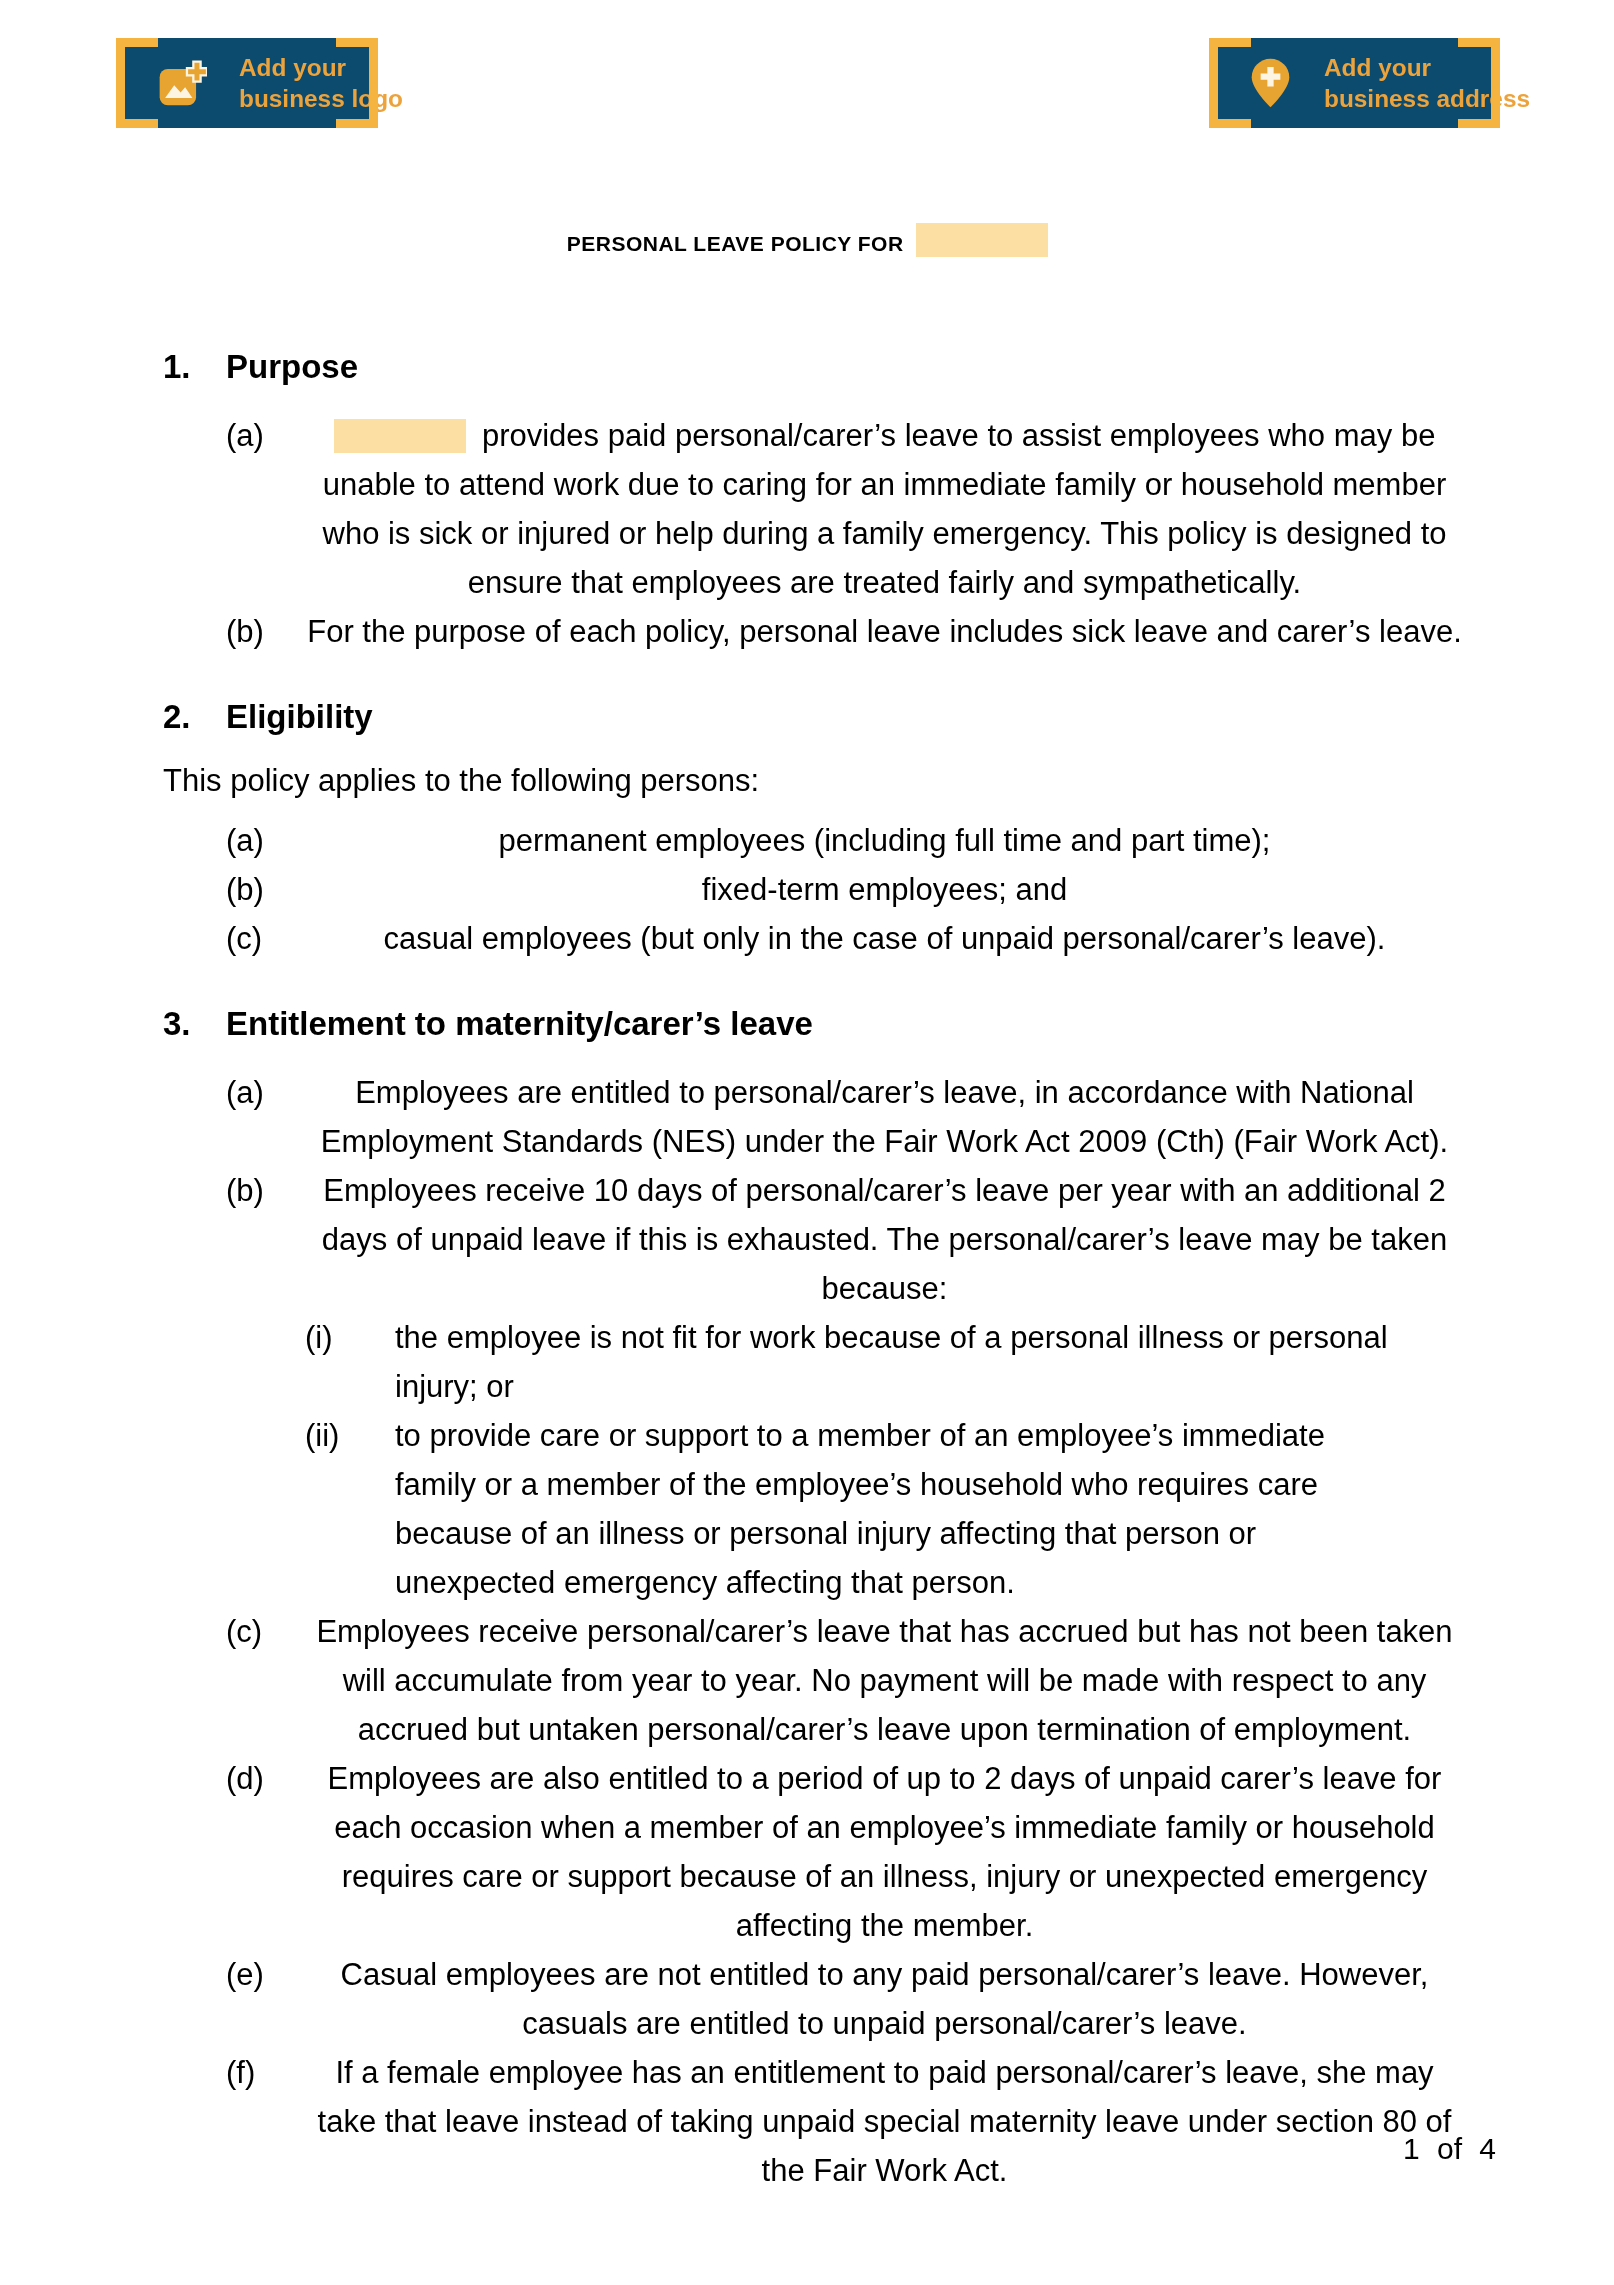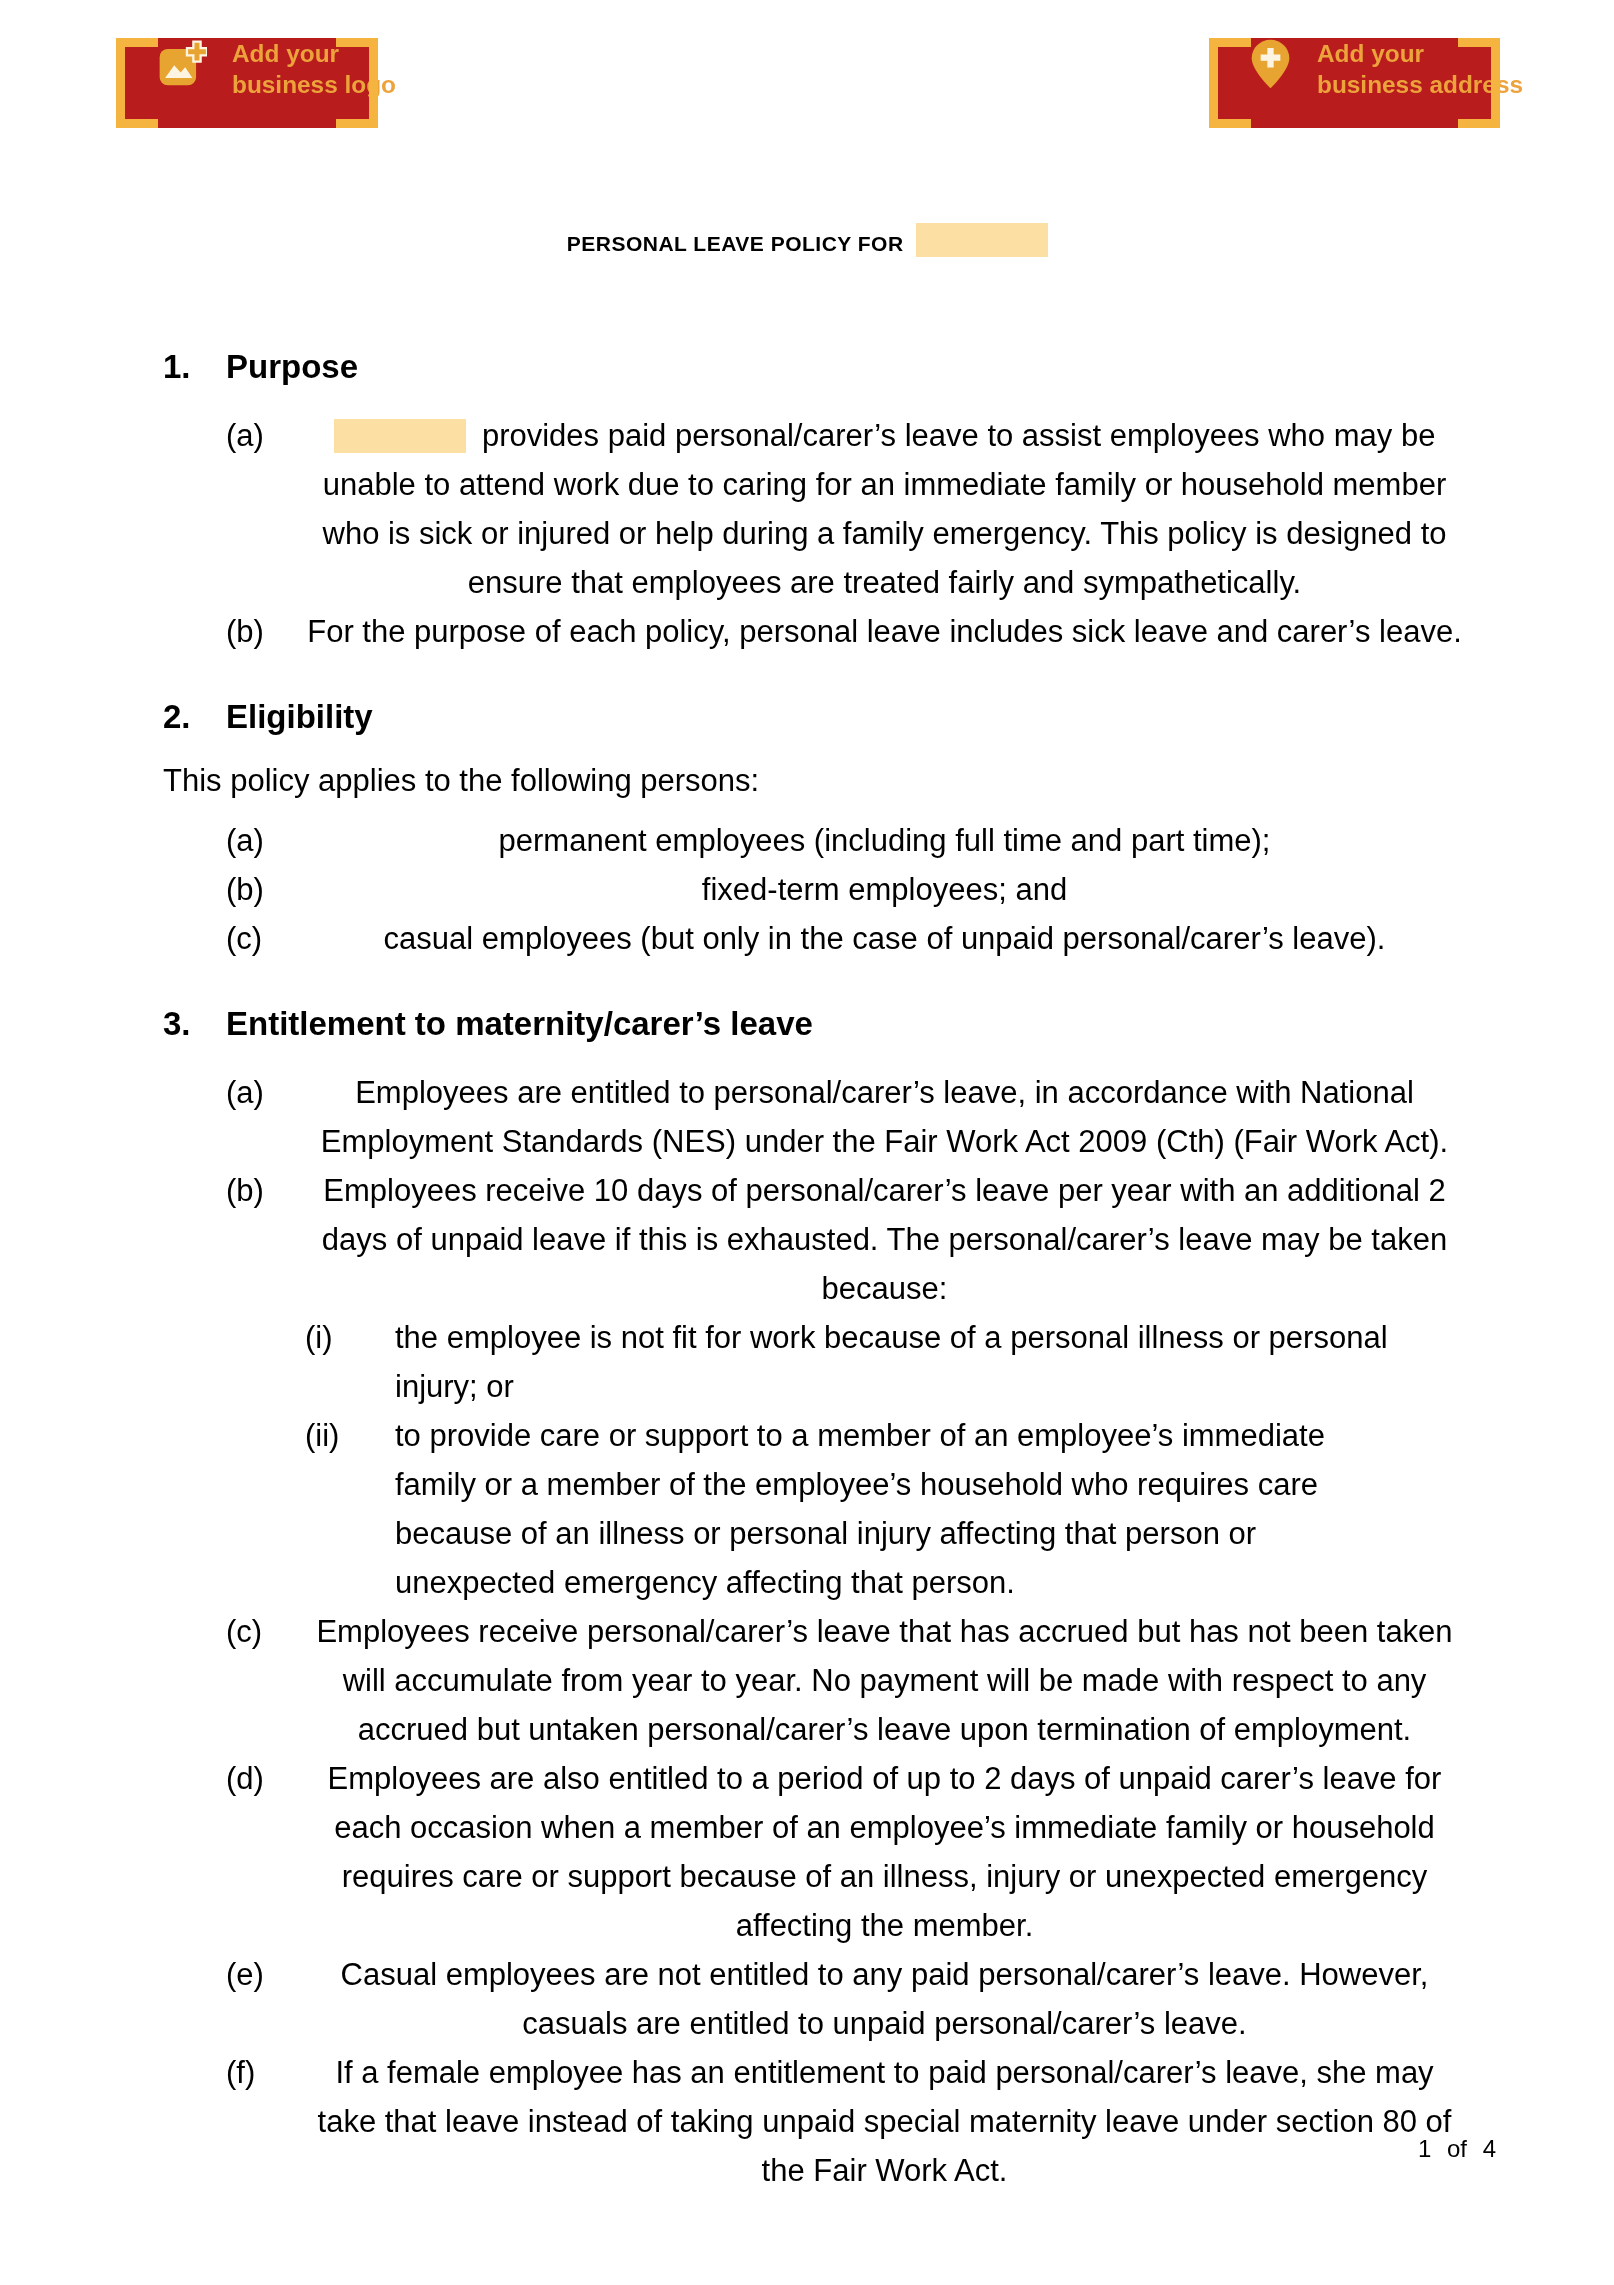--- a/index.html
+++ b/index.html
@@ -10,22 +10,22 @@
     margin:0 auto;
     background:#ffffff;
     font-family:"Liberation Sans", sans-serif;
     color:#000;
     overflow:hidden;
   }
 
   
   .badge {
     position:absolute; top:38px; height:90px;
-    background:#b91c1c;
-    display:flex; gap:25px;
+    background:#0c4a6e;
+    display:flex; align-items:center; gap:32px;
     padding:0 43px 0 40px;
   }
   .badge::before, .badge::after {
     content:""; position:absolute; top:0; bottom:0; width:33px;
     border:9px solid #f5b440;
   }
   .badge::before { left:0; border-right:none; }
   .badge::after  { right:0; border-left:none; }
   .badge-logo    { left:116px; width:262px; }
   .badge-address { left:1209px; width:291px; }
@@ -72,21 +72,21 @@
   .li2 > .litext { flex:1; max-width:1000px; }
 
   .inline-hl {
     display:inline-block; width:132px; height:34px;
     background:#fcdfa3; vertical-align:-7.2px; margin-right:16.3px;
   }
 
   
   .footer {
     position:absolute; right:119px; top:2133px;
-    font-size:24px; line-height:31px; color:#000;
+    font-size:30px; line-height:31px; color:#000;
     word-spacing:9px;
   }
 </style>
 </head>
 <body>
 
 <div class="page">
 
   <div class="badge badge-logo">
     <svg class="badge-icon" width="51" height="51" viewBox="0 0 56 56">

